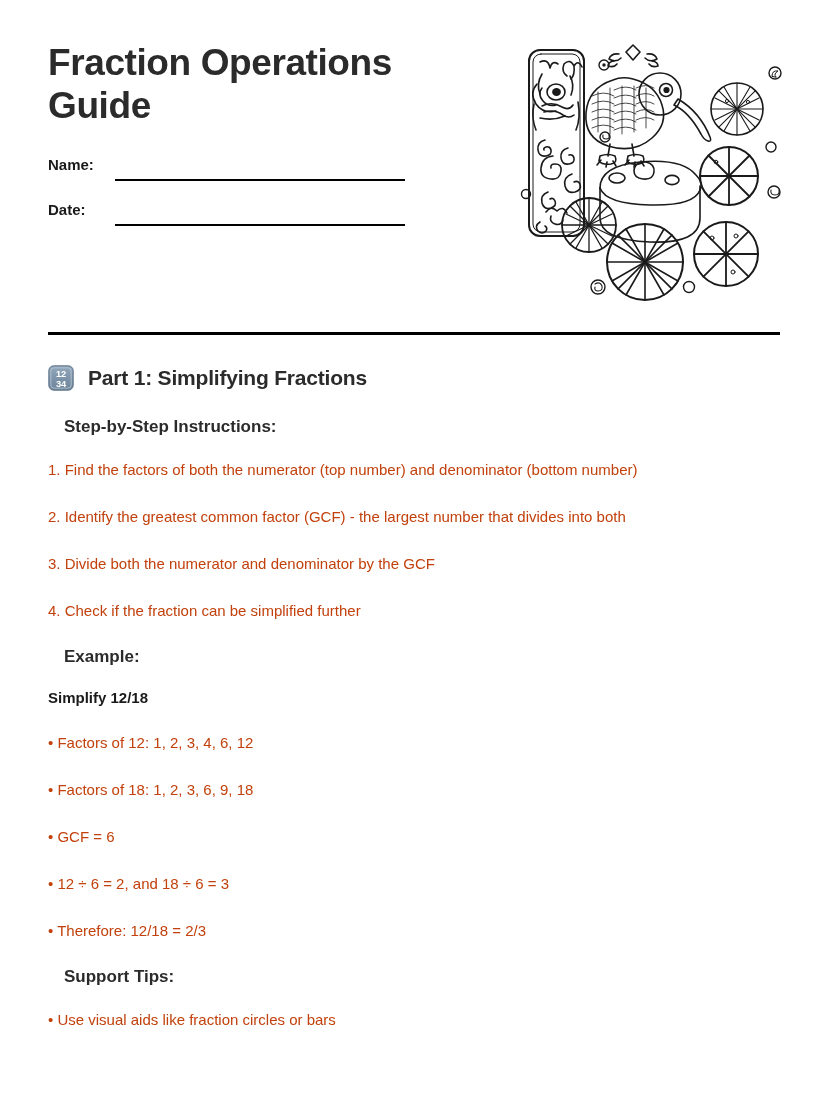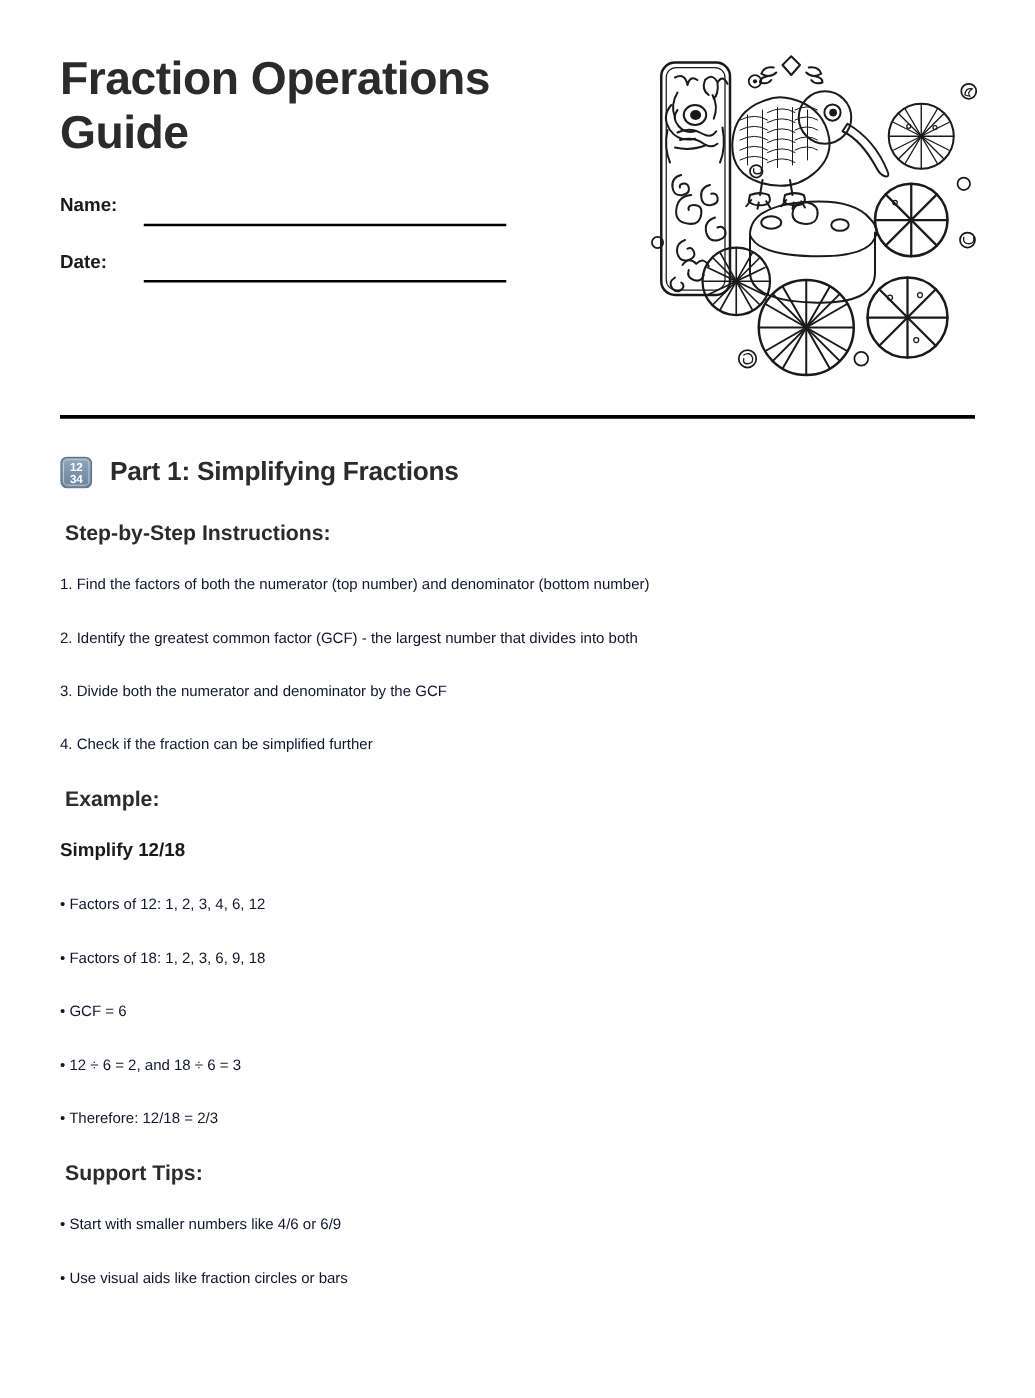--- a/index.html
+++ b/index.html
@@ -109,27 +109,27 @@
     line-height: 1.45;
     margin: 0 0 30px 0;
     color: #1a1a1a;
   }
   .walt b { font-weight: bold; }
 
   .sub-heading {
     font-size: 17px;
     font-weight: bold;
     color: #2b2b2b;
-    margin: 0 0 22px 4px;
+    margin: 0 0 22px 16px;
   }
 
   .step, .bullet {
-    font-size: 12px;
+    font-size: 15px;
     line-height: 1.4;
-    color: #0f172a;
+    color: #c2410c;
     margin: 0 0 26px 0;
   }
 
   .example-title {
     font-size: 15px;
     font-weight: bold;
     color: #1a1a1a;
     margin: 0 0 26px 0;
   }
 
@@ -331,17 +331,16 @@
     <p class="example-title">Simplify 12/18</p>
 
     <p class="bullet">• Factors of 12: 1, 2, 3, 4, 6, 12</p>
     <p class="bullet">• Factors of 18: 1, 2, 3, 6, 9, 18</p>
     <p class="bullet">• GCF = 6</p>
     <p class="bullet">• 12 ÷ 6 = 2, and 18 ÷ 6 = 3</p>
     <p class="bullet">• Therefore: 12/18 = 2/3</p>
 
     <h3 class="sub-heading block-gap-top">Support Tips:</h3>
 
-    <p class="bullet">• Start with smaller numbers like 4/6 or 6/9</p>
     <p class="bullet">• Use visual aids like fraction circles or bars</p>
 
   </div>
 </div>
 
 </body></html>

